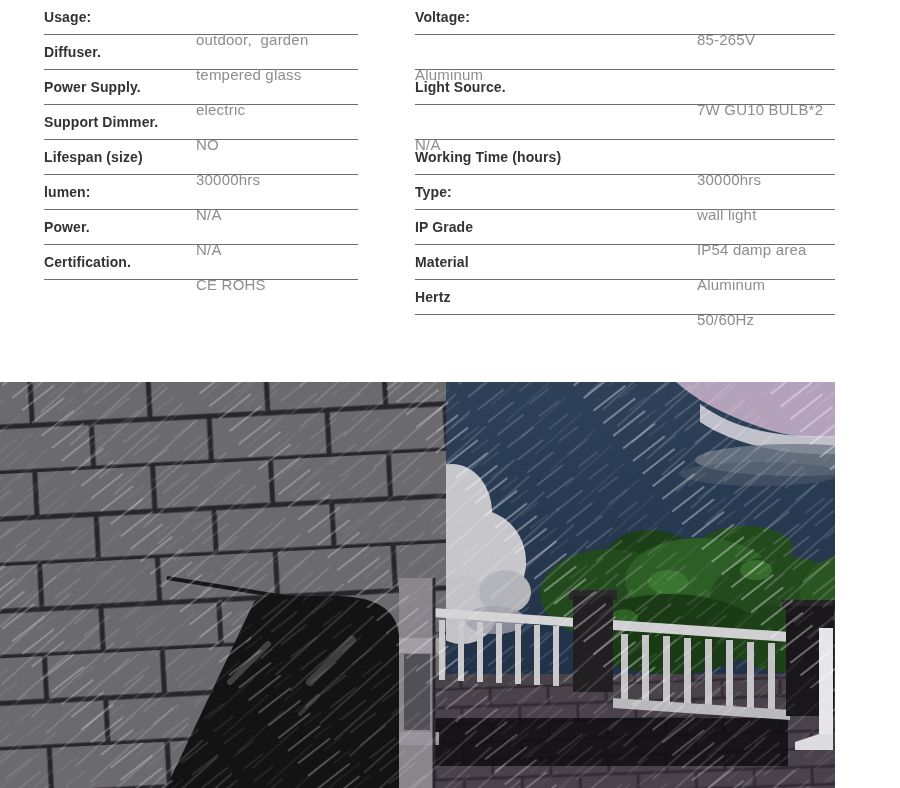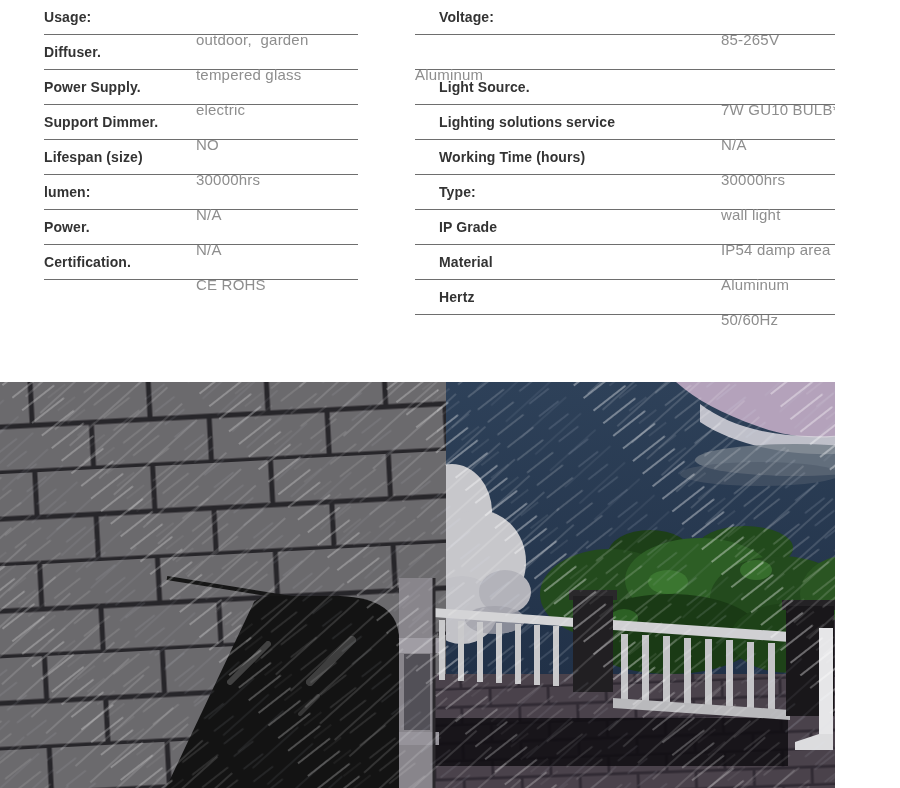--- a/index.html
+++ b/index.html
@@ -11,21 +11,21 @@
   .spec-table{position:absolute;top:0;}
   .spec-table.left{left:44px;width:314px;}
   .spec-table.right{left:415px;width:445px;}
   .spec-row{
     display:flex;align-items:center;height:34px;border-bottom:1px solid #6e6e6e;
   }
   .spec-label{
     font-size:14px;font-weight:bold;color:#333333;flex:0 0 auto;letter-spacing:0.1px;
   }
   .spec-table.left .spec-label{width:152px;}
-  .spec-table.right .spec-label{width:282px;margin-left:24px;}
+  .spec-table.right .spec-label{width:282px;}
   .spec-value{
     font-size:15px;color:#8e8e8e;white-space:pre;letter-spacing:0.2px;margin-top:44px;
   }
   
   .photo{
     position:absolute;left:0;top:382px;width:887px;height:406px;overflow:hidden;
     background:#24364c;
   }
   .photo svg{display:block;}
 </style>
@@ -75,21 +75,20 @@
       <span class="spec-value">85-265V</span>
     </div>
     <div class="spec-row">
       <span class="spec-value">Aluminum</span>
     </div>
     <div class="spec-row">
       <span class="spec-label">Light Source.</span>
       <span class="spec-value">7W GU10 BULB*2</span>
     </div>
     <div class="spec-row">
-      <span class="spec-label">Lighting solutions service</span>
       <span class="spec-value">N/A</span>
     </div>
     <div class="spec-row">
       <span class="spec-label">Working Time (hours)</span>
       <span class="spec-value">30000hrs</span>
     </div>
     <div class="spec-row">
       <span class="spec-label">Type:</span>
       <span class="spec-value">wall light</span>
     </div>

